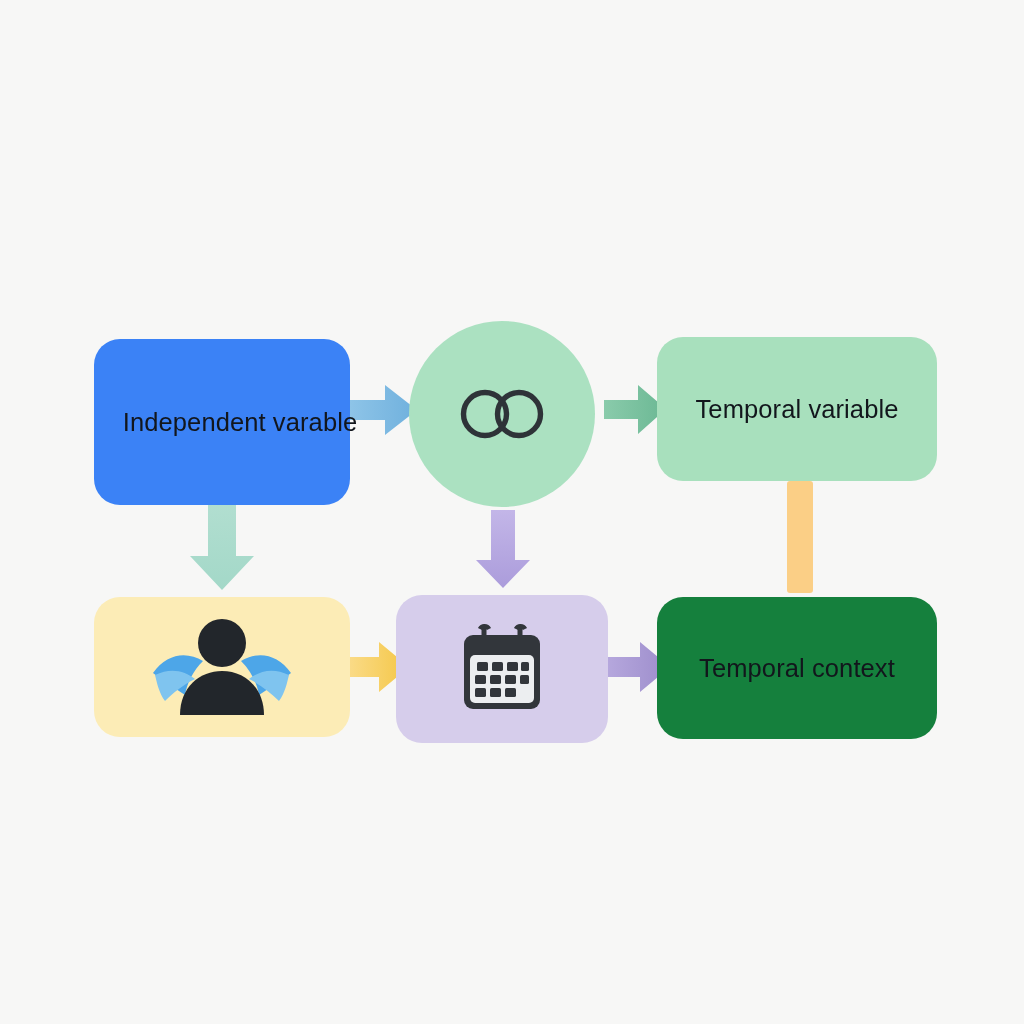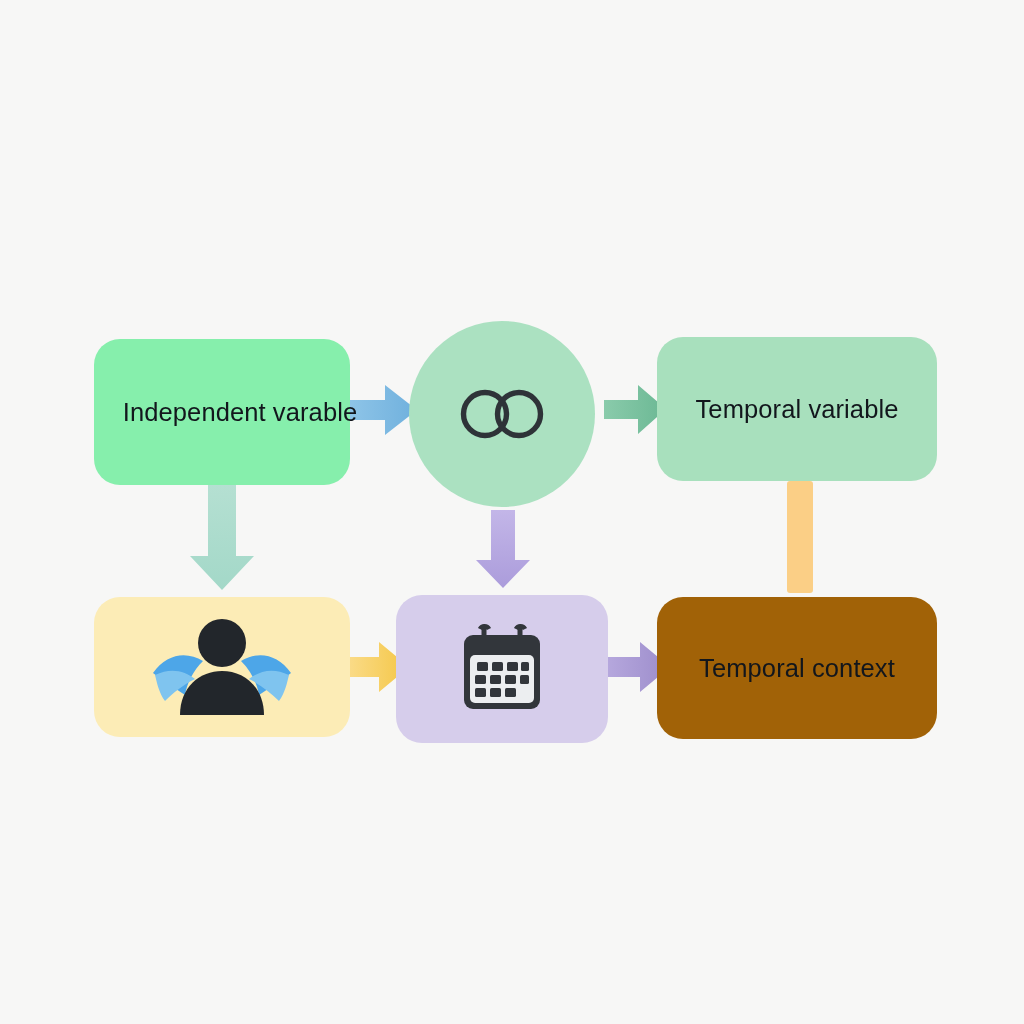--- a/index.html
+++ b/index.html
@@ -32,26 +32,26 @@
   }
   .node-label {
     font-size: 25.5px;
     color: #12161c;
     letter-spacing: .1px;
     white-space: nowrap;
     font-weight: 400;
   }
 
   
-  #box-independent { left: 94px;  top: 339px; width: 256px; height: 146px; background: #86efac; padding-left: 36px; }
+  #box-independent { left: 94px;  top: 339px; width: 256px; height: 166px; background: #3b82f6; padding-left: 36px; }
   #hub-link        { left: 409px; top: 321px; width: 186px; height: 186px; background: #abe1c1; }
   #box-dependent   { left: 657px; top: 337px; width: 280px; height: 144px; background: #a8e0bd; }
   #box-person      { left: 94px;  top: 597px; width: 256px; height: 140px; background: #fcecb6; }
   #box-calendar    { left: 396px; top: 595px; width: 212px; height: 148px; background: #d6cdeb; }
-  #box-temporal    { left: 657px; top: 597px; width: 280px; height: 142px; background: #a16207; }
+  #box-temporal    { left: 657px; top: 597px; width: 280px; height: 142px; background: #15803d; }
 
   
   .conn { position: absolute; }
   #arrow-ind-to-hub  { left: 347px; top: 381px; width: 72px; height: 58px; }
   #arrow-hub-to-dep  { left: 604px; top: 382px; width: 64px; height: 55px; }
   #arrow-ind-down    { left: 186px; top: 484px; width: 72px; height: 108px; }
   #arrow-hub-down    { left: 473px; top: 510px; width: 60px; height: 80px; }
   #bar-dep-to-temp   { left: 787px; top: 481px; width: 26px; height: 112px; }
   #arrow-person-to-cal { left: 343px; top: 638px; width: 68px; height: 58px; }
   #arrow-cal-to-temp { left: 604px; top: 638px; width: 68px; height: 58px; }

